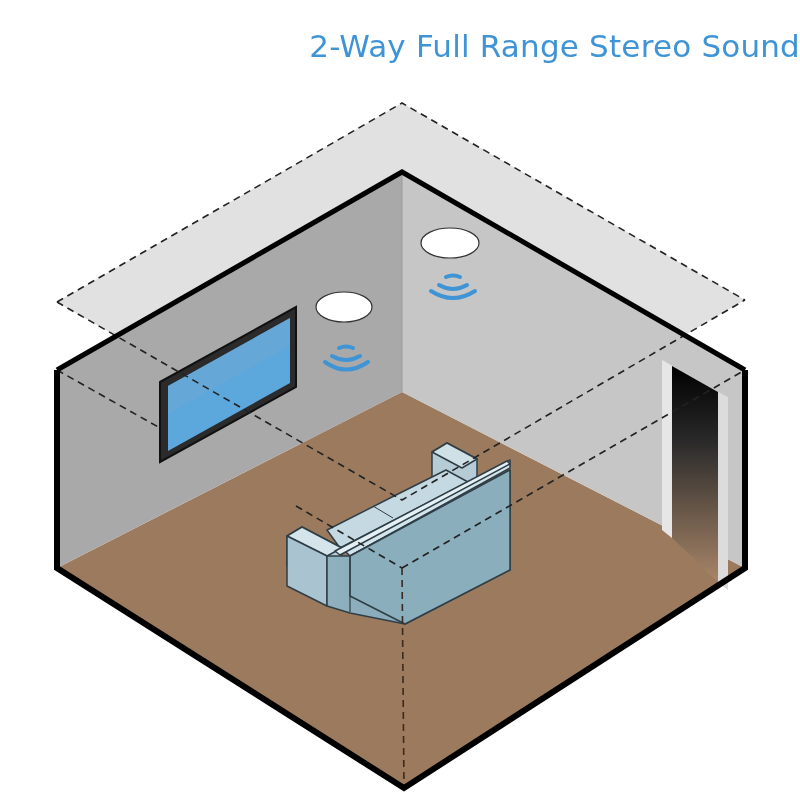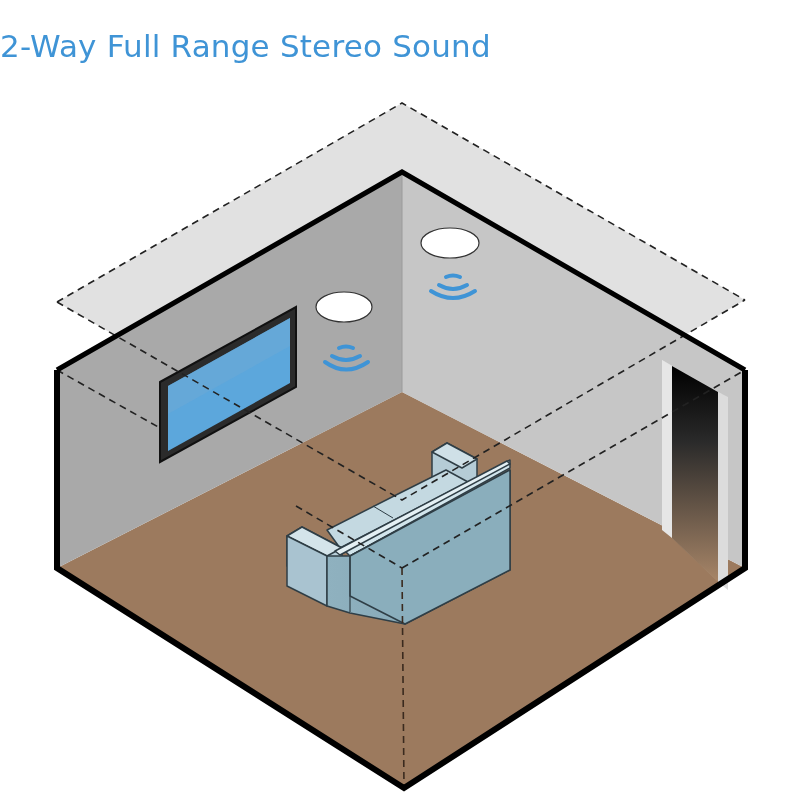--- a/index.html
+++ b/index.html
@@ -1,18 +1,18 @@
 <!DOCTYPE html>
 <html><head>
   <meta charset="utf-8">
   <style>
     html, body { margin: 0; padding: 0; background: #ffffff; }
     body { width: 800px; height: 800px; position: relative; overflow: hidden; }
     .title {
-      position: absolute; left: 0; top: 28px; width: 800px; text-align: left;
+      position: absolute; left: 0; top: 28px; width: 800px; text-align: right;
       font-family: "DejaVu Sans", sans-serif; font-size: 31px; font-weight: normal;
       letter-spacing: 0.2px;
     }
     svg.scene { position: absolute; left: 0; top: 0; }
   </style>
 </head>
 <body>
 
 <div class="title" style="color: rgb(63, 148, 214);">2-Way Full Range Stereo Sound</div>
 

